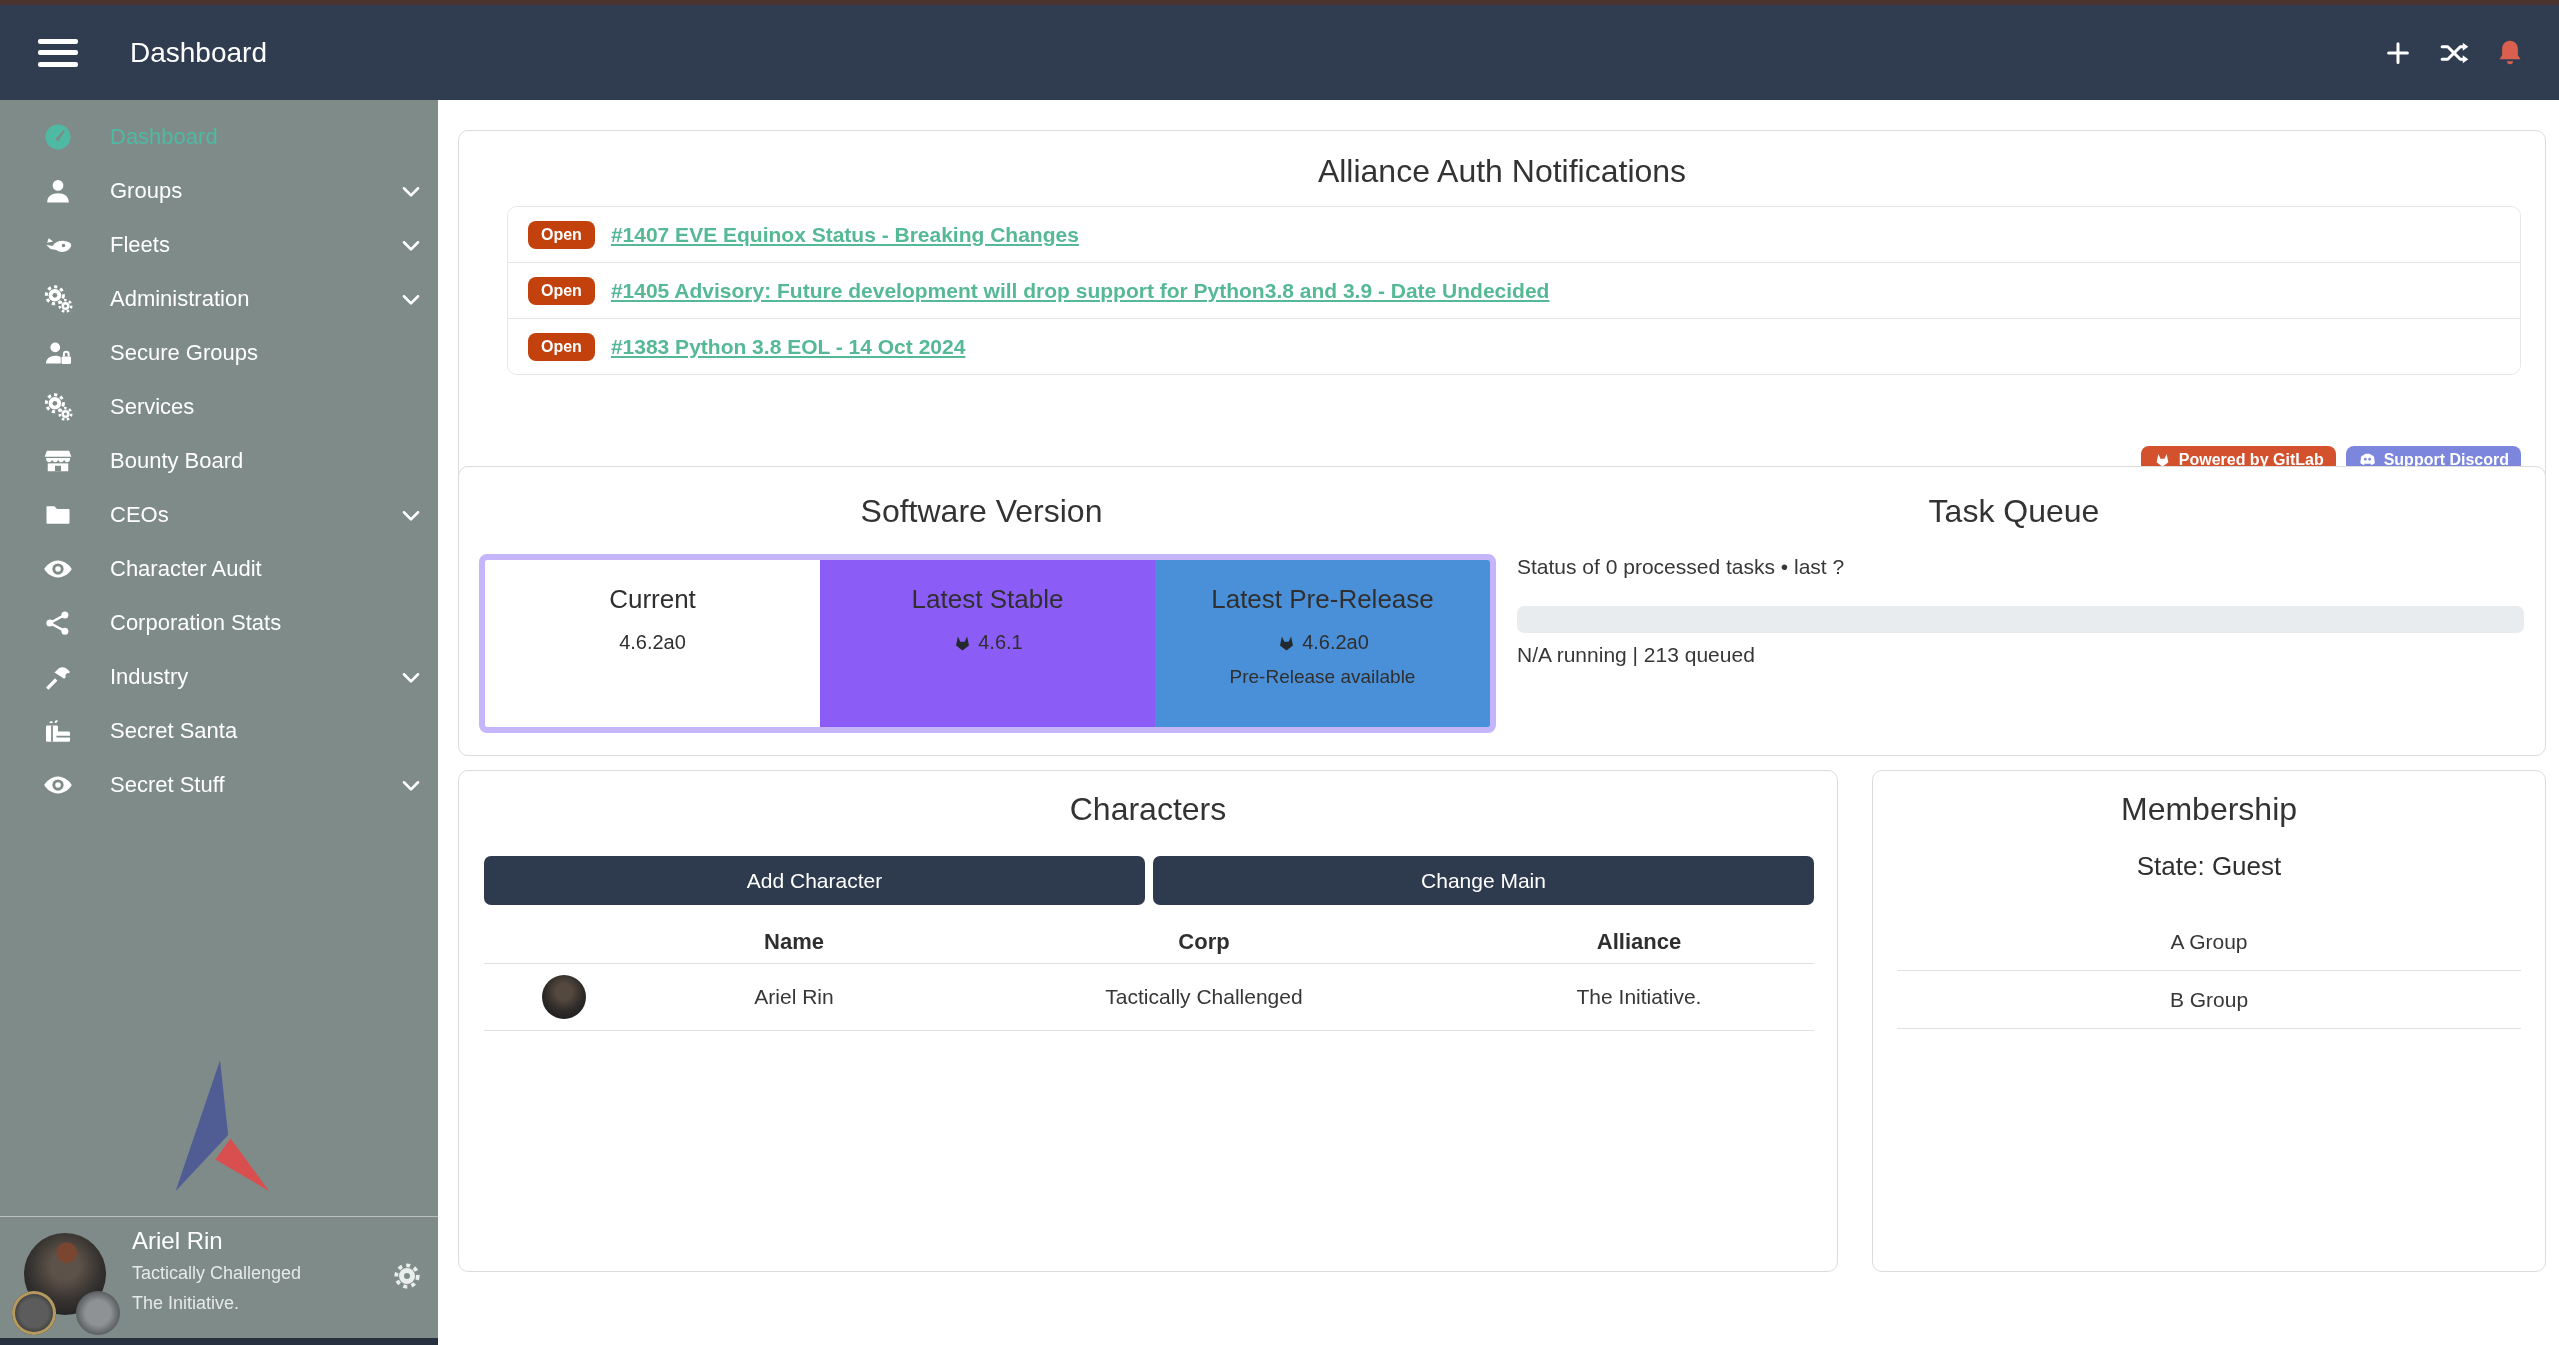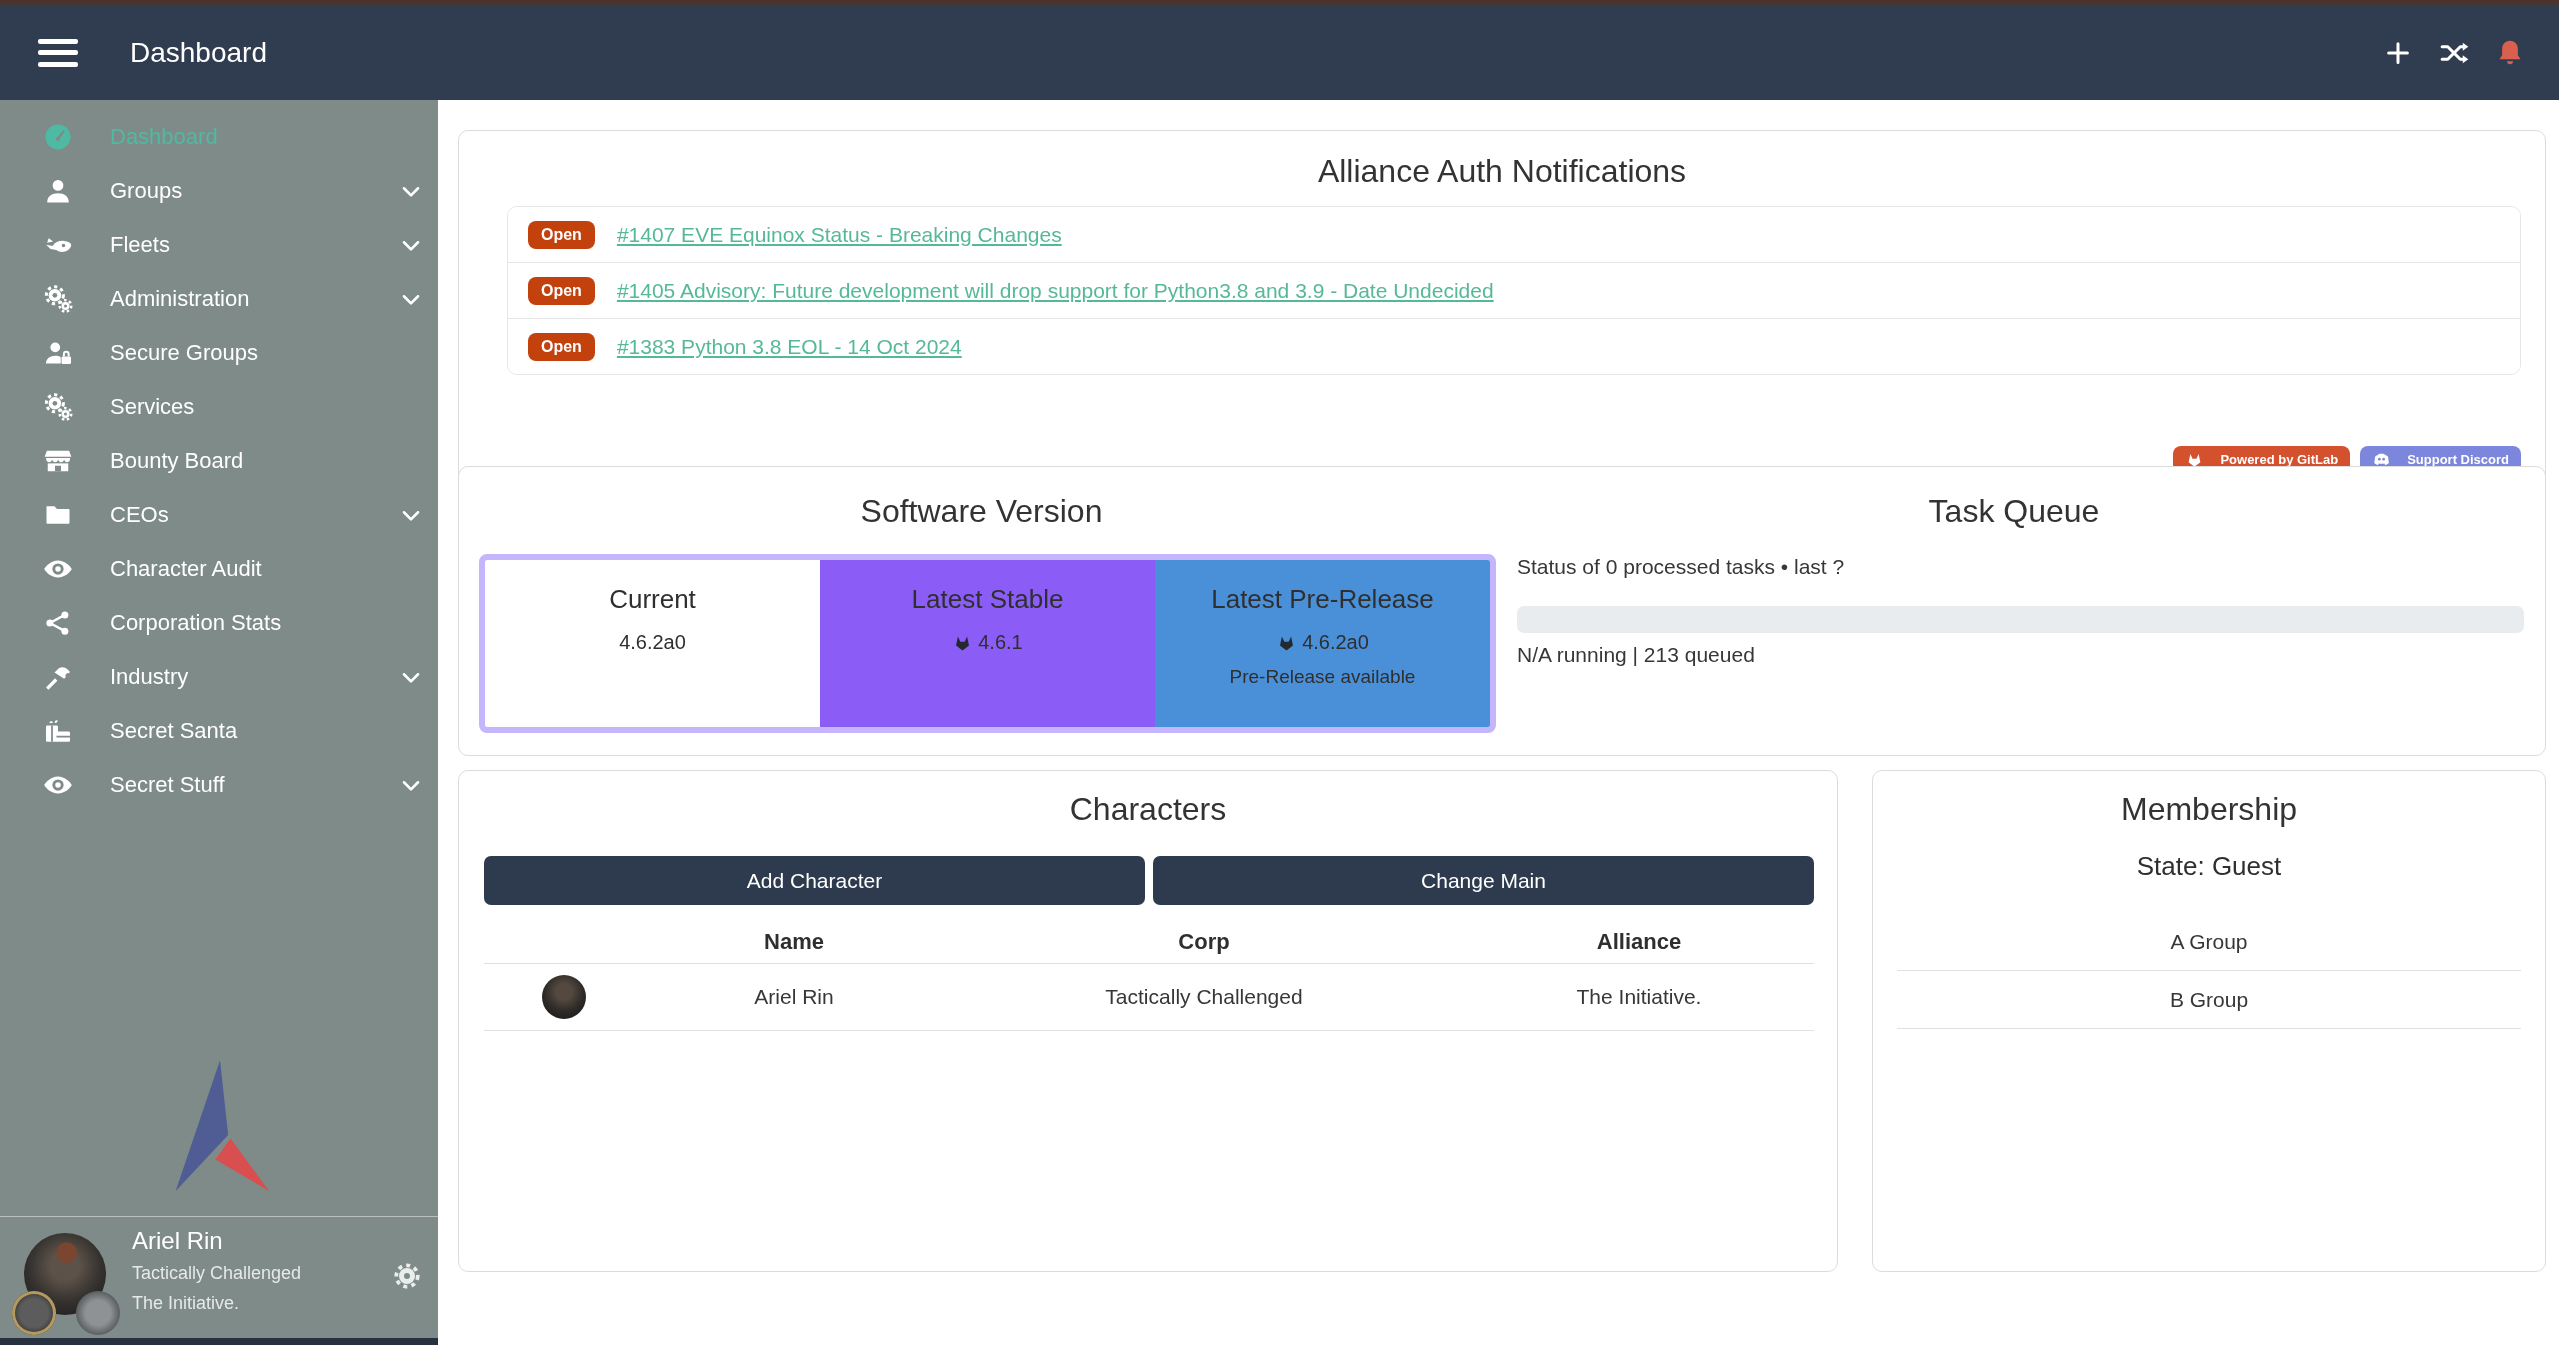--- a/index.html
+++ b/index.html
@@ -54,24 +54,24 @@
   .panel-title{font-size:32px;color:#333;text-align:center;}
 
   
   .panel-notif{left:20px;top:30px;width:2088px;height:358px;}
   .panel-notif .panel-title{margin-top:22px;}
   .notif-list{position:absolute;left:48px;right:24px;top:75px;border:1px solid #e6e6e6;border-radius:10px;overflow:hidden;}
   .notif-item{height:55px;display:flex;align-items:center;padding-left:20px;background:#fff;border-bottom:1px solid #e6e6e6;}
   .notif-item:last-child{border-bottom:none;}
   .badge-open{background:#c2410c;color:#fff;font-size:16px;font-weight:bold;border-radius:8px;
     padding:6px 13px;line-height:1;}
-  .notif-link{margin-left:22px;font-size:21px;color:#55b996;text-decoration:underline;cursor:pointer;}
+  .notif-link{margin-left:16px;font-size:21px;color:#55b996;text-decoration:underline;cursor:pointer;font-weight:bold;}
   .notif-badges{position:absolute;right:24px;bottom:14px;display:flex;gap:10px;}
-  .pill-badge{height:27px;border-radius:8px;display:flex;align-items:center;gap:16px;padding:0 12px;
-    color:#fff;font-size:13px;font-weight:bold;cursor:pointer;}
+  .pill-badge{height:27px;border-radius:8px;display:flex;align-items:center;gap:7px;padding:0 12px;
+    color:#fff;font-size:16px;font-weight:bold;cursor:pointer;}
   .pill-gitlab{background:#d4512e;}
   .pill-discord{background:#7b86dc;}
   .pill-badge svg{width:19px;height:19px;}
 
   
   .panel-sv{left:20px;top:366px;width:2088px;height:290px;}
   .sv-title{position:absolute;left:20px;top:26px;width:1005px;}
   .version-row{position:absolute;left:20px;top:87px;width:1005px;height:167px;display:flex;
     border:6px solid #c4b5fd;border-radius:8px;overflow:hidden;}
   .vcell{flex:1;text-align:center;padding-top:24px;box-sizing:border-box;}

